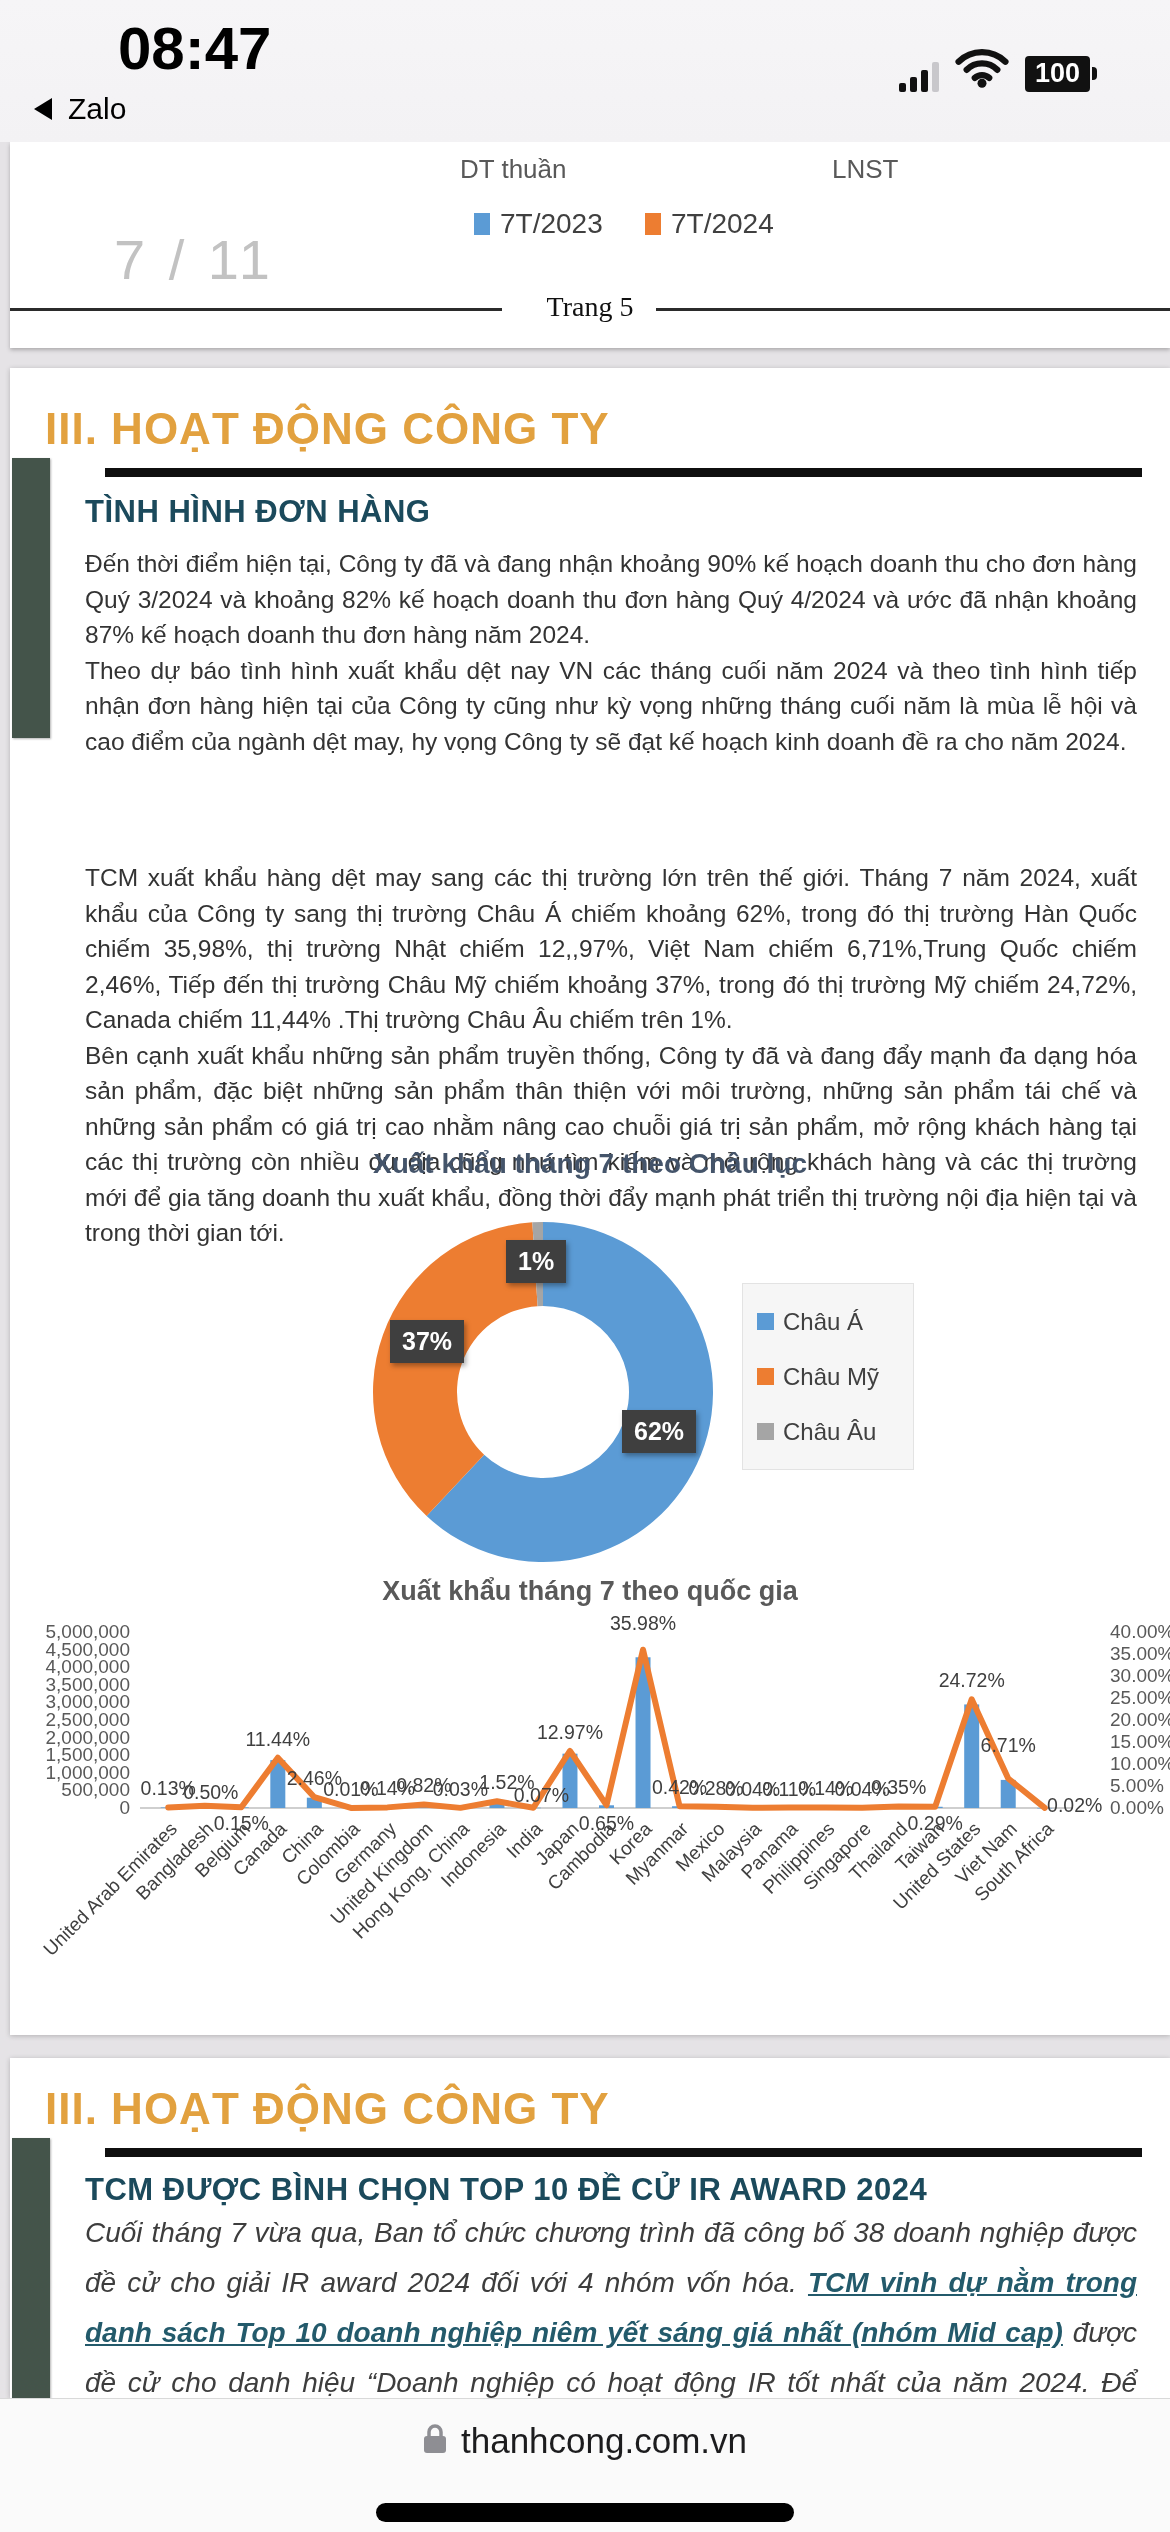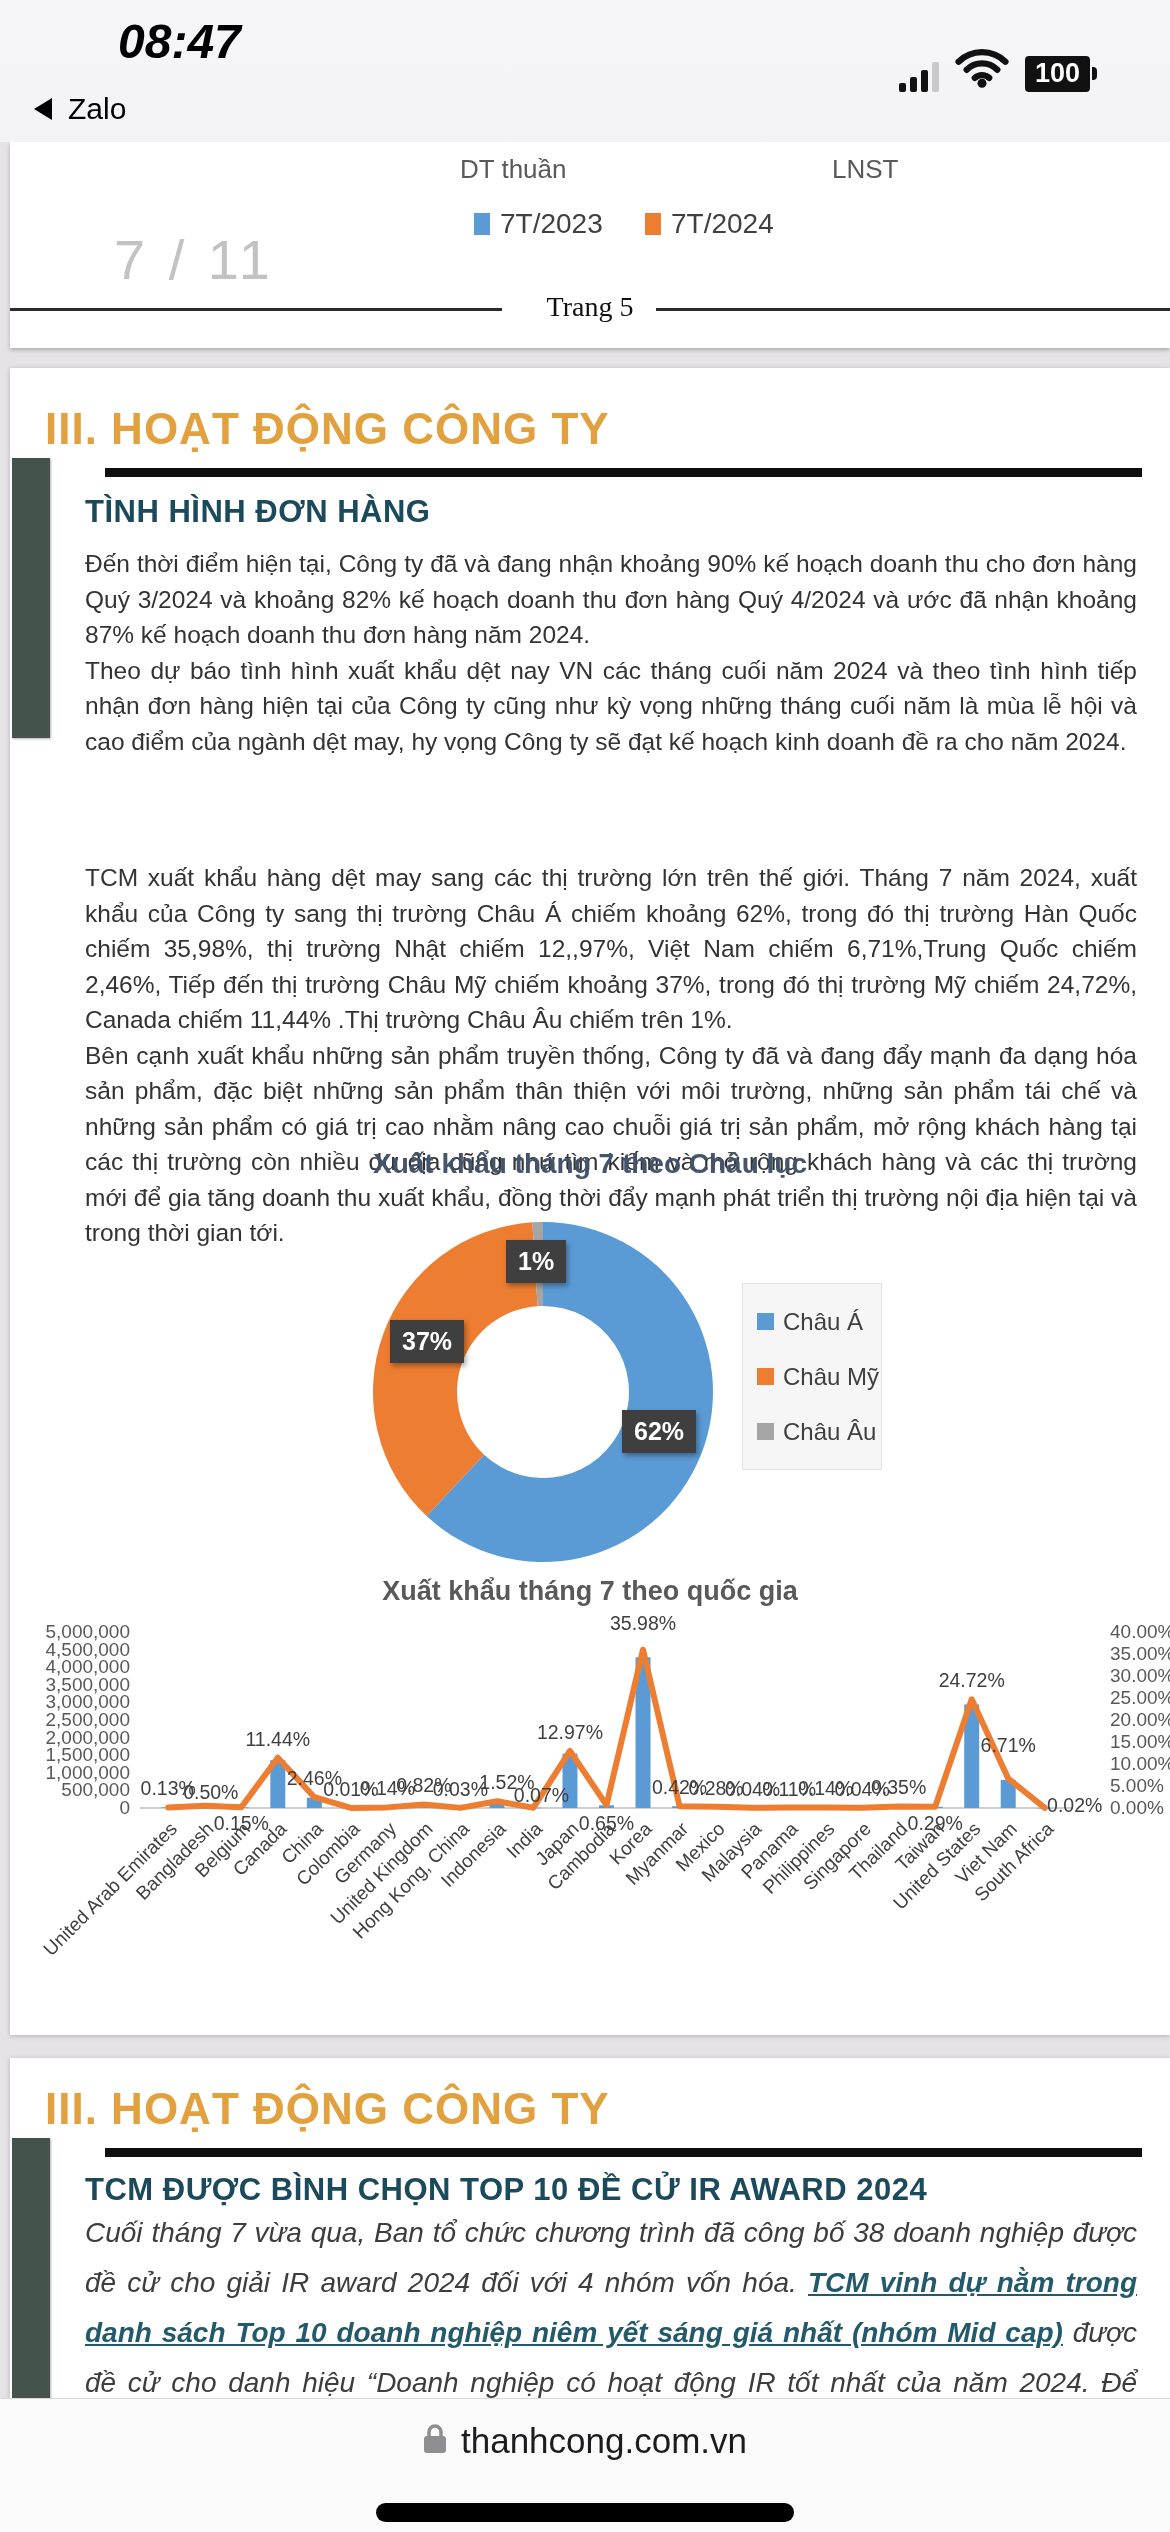--- a/index.html
+++ b/index.html
@@ -4,21 +4,21 @@
 <style>
   html,body{margin:0;padding:0;}
   body{
     width:1170px;height:2532px;position:relative;overflow:hidden;
     background:#e5e3e6;font-family:"Liberation Sans",sans-serif;
     -webkit-font-smoothing:antialiased;
   }
   
   .status-bar{position:absolute;left:0;top:0;width:1170px;height:142px;
     background:linear-gradient(180deg,#f6f5f7 0%,#f3f2f4 100%);z-index:30;}
-  .status-time{position:absolute;left:118px;top:14px;font-size:48px;font-weight:700;color:#000;font-style:italic;}
+  .status-time{position:absolute;left:118px;top:14px;font-size:60px;font-weight:700;color:#000;}
   .back-app{position:absolute;left:34px;top:92px;font-size:30px;color:#000;display:flex;align-items:center;gap:16px;}
   .back-tri{width:0;height:0;border-top:11px solid transparent;border-bottom:11px solid transparent;border-right:18px solid #000;}
   .status-icons{position:absolute;right:80px;top:48px;display:flex;align-items:flex-end;gap:16px;height:44px;}
   .sig{display:flex;align-items:flex-end;gap:4px;height:30px;}
   .sig i{display:block;width:7px;border-radius:2px;background:#111;}
   .sig i:nth-child(1){height:9px}.sig i:nth-child(2){height:15px}
   .sig i:nth-child(3){height:22px}.sig i:nth-child(4){height:30px;background:#c8c7cb}
   .battery{background:#111;border-radius:4px;color:#fff;font-size:27px;font-weight:700;
     padding:2px 10px 4px;position:relative;line-height:30px;text-align:right;}
   .battery:after{content:"";position:absolute;right:-7px;top:11px;width:5px;height:13px;
@@ -45,21 +45,21 @@
   .body-copy{position:absolute;left:75px;width:1052px;font-size:24.5px;line-height:35.5px;
     color:#333;text-align:justify;}
   .body-copy p{margin:0;}
   
   .chart-title{position:absolute;width:100%;text-align:center;font-weight:700;}
   #donut-title{top:780px;font-size:28px;color:#44546A;}
   #country-title{top:1208px;font-size:27px;color:#595959;}
   #donut-svg{position:absolute;left:343px;top:834px;}
   .slice-label{position:absolute;background:#3f3f3f;color:#fff;font-weight:700;font-size:25px;
     padding:7px 12px;box-shadow:2px 3px 5px rgba(0,0,0,.35);}
-  .donut-legend{position:absolute;left:732px;top:915px;width:140px;height:187px;
+  .donut-legend{position:absolute;left:732px;top:915px;width:172px;height:187px;
     background:#f6f6f6;border:1px solid #e3e3e3;display:flex;flex-direction:column;
     justify-content:space-around;padding:10px 0 10px 14px;box-sizing:border-box;}
   .donut-legend .item{display:flex;align-items:center;gap:9px;font-size:24px;color:#404040;}
   .donut-legend .sq{width:17px;height:17px;display:inline-block;flex:none;}
   #country-chart{position:absolute;left:0;top:1240px;}
   
   .para-italic{position:absolute;left:75px;top:150px;width:1052px;font-size:28px;line-height:50px;
     font-style:italic;color:#3d3d3d;text-align:justify;}
   .link-strong{font-weight:700;color:#235A6B;text-decoration:underline;}
   

